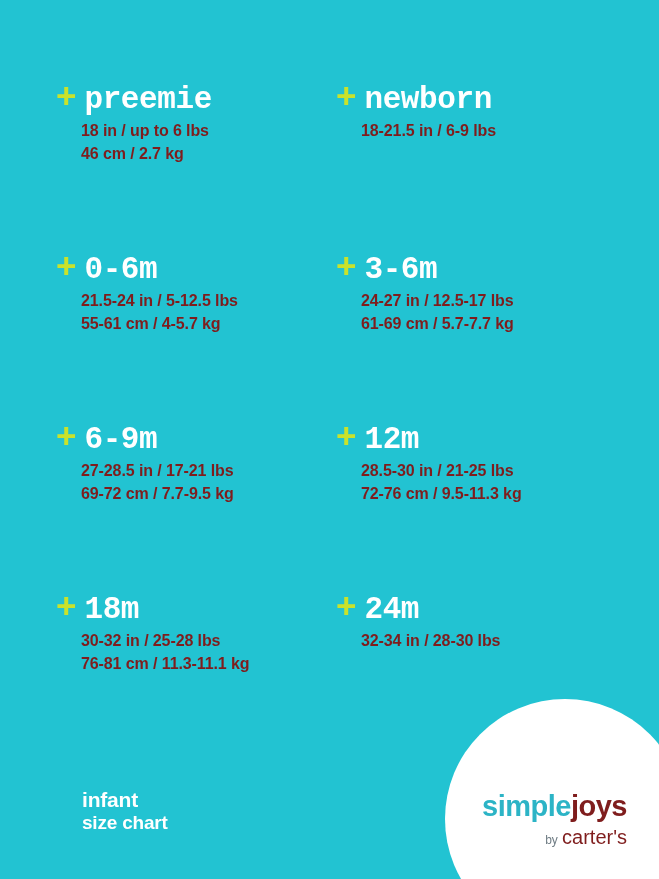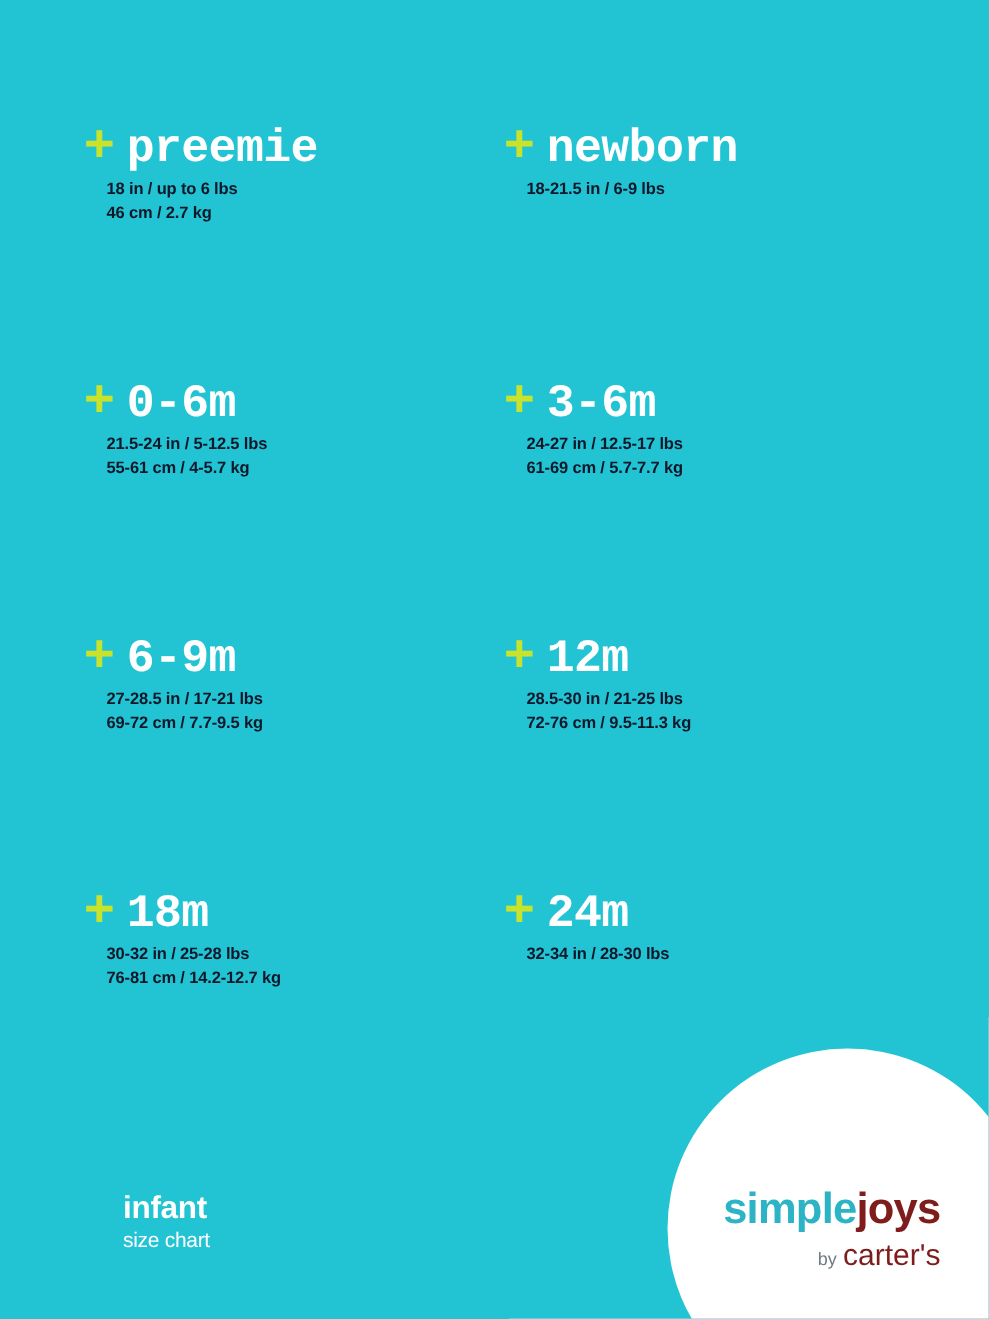--- a/index.html
+++ b/index.html
@@ -49,43 +49,43 @@
   }
   .size-name {
     color: #ffffff;
     font-size: 31px;
     font-weight: bold;
     line-height: 1;
     letter-spacing: -0.4px;
     font-family: Liberation Mono, monospace;
   }
   .detail {
-    color: #0f172a;
-    font-size: 11px;
+    color: #7f1d1d;
+    font-size: 16px;
     font-weight: bold;
     line-height: 1.45;
-    margin-left: 15px;
+    margin-left: 25px;
     letter-spacing: -0.1px;
   }
   .footer-title {
     position: absolute;
     left: 38px;
     bottom: 45px;
     color: #ffffff;
     margin-left: 44px;
   }
   .footer-title .line1 {
     font-size: 21px;
     font-weight: bold;
     line-height: 1.15;
     letter-spacing: -0.2px;
   }
   .footer-title .line2 {
-    font-size: 14px;
-    font-weight: normal;
+    font-size: 19px;
+    font-weight: bold;
     line-height: 1.15;
     letter-spacing: -0.2px;
   }
   .logo-circle {
     position: absolute;
     right: -26px;
     bottom: -60px;
     width: 240px;
     height: 240px;
     border-radius: 50%;
@@ -187,21 +187,21 @@
       <div class="detail">28.5-30 in / 21-25 lbs</div>
       <div class="detail">72-76 cm / 9.5-11.3 kg</div>
     </div>
 
     <div class="cell">
       <div class="size-head">
         <span class="plus">+</span>
         <span class="size-name">18m</span>
       </div>
       <div class="detail">30-32 in / 25-28 lbs</div>
-      <div class="detail">76-81 cm / 14.2-12.7 kg</div>
+      <div class="detail">76-81 cm / 11.3-11.1 kg</div>
     </div>
 
     <div class="cell">
       <div class="size-head">
         <span class="plus">+</span>
         <span class="size-name">24m</span>
       </div>
       <div class="detail">32-34 in / 28-30 lbs</div>
     </div>
 

